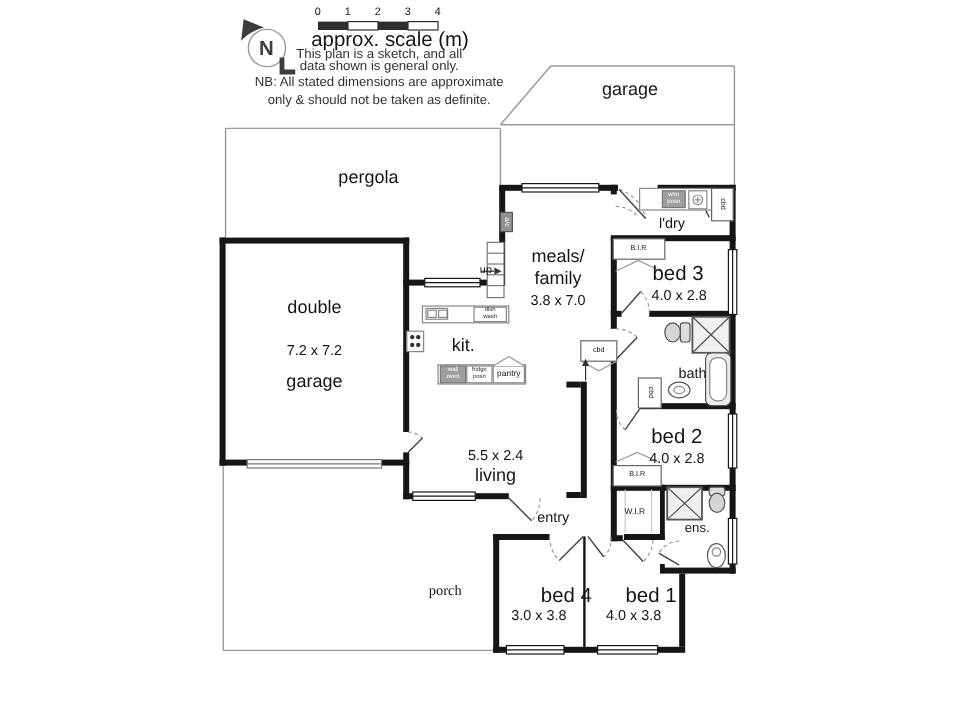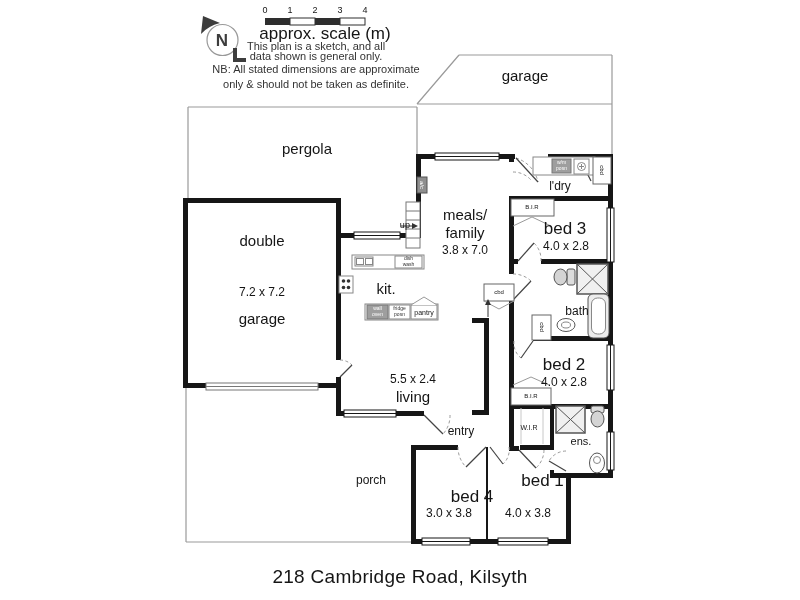--- a/index.html
+++ b/index.html
@@ -287,52 +287,51 @@
   <div class="lbl s9" style="left:340px;top:10px;">3</div>
   <div class="lbl s9" style="left:365px;top:10px;">4</div>
   <div class="lbl s13" style="left:325px;top:33px;">approx. scale (m)</div>
   <div class="lbl s8" style="left:316px;top:46px;">This plan is a sketch, and all</div>
   <div class="lbl s8" style="left:316px;top:56px;">data shown is general only.</div>
   <div class="lbl s8" style="left:316px;top:69px;">NB: All stated dimensions are approximate</div>
   <div class="lbl s8" style="left:316px;top:84px;">only &amp; should not be taken as definite.</div>
 
   <div class="lbl s15" style="left:525px;top:75px;">garage</div>
   <div class="lbl s15" style="left:307px;top:148px;">pergola</div>
-  <div class="lbl s15" style="left:262px;top:240px;">double</div>
+  <div class="lbl s15" style="left:262px;top:256px;">double</div>
   <div class="lbl s15" style="left:262px;top:274px;margin-top:44px;">garage</div>
   <div class="lbl s12" style="left:262px;top:292px;">7.2 x 7.2</div>
   <div class="lbl s15" style="left:465px;top:214px;">meals/</div>
   <div class="lbl s15" style="left:465px;top:232px;">family</div>
   <div class="lbl s12" style="left:465px;top:250px;text-align:right;">3.8 x 7.0</div>
   <div class="lbl s15" style="left:386px;top:288px;">kit.</div>
   <div class="lbl s15" style="left:413px;top:361px;margin-top:35px;">living</div>
   <div class="lbl s12" style="left:413px;top:379px;">5.5 x 2.4</div>
   <div class="lbl s12" style="left:560px;top:186px;">l'dry</div>
   <div class="lbl s17" style="left:565px;top:228px;">bed 3</div>
   <div class="lbl s12" style="left:566px;top:246px;">4.0 x 2.8</div>
   <div class="lbl s12" style="left:577px;top:311px;">bath</div>
   <div class="lbl s17" style="left:564px;top:364px;">bed 2</div>
   <div class="lbl s12" style="left:564px;top:382px;">4.0 x 2.8</div>
   <div class="lbl s7" style="left:529px;top:427px;">W.I.R</div>
   <div class="lbl s11" style="left:581px;top:441px;">ens.</div>
-  <div class="lbl s17" style="left:527px;top:480px;padding-left:31px;">bed 1</div>
+  <div class="lbl s17" style="left:527px;top:496px;padding-left:31px;">bed 1</div>
   <div class="lbl s12" style="left:528px;top:513px;">4.0 x 3.8</div>
   <div class="lbl s17" style="left:472px;top:496px;">bed 4</div>
   <div class="lbl s12" style="left:449px;top:513px;">3.0 x 3.8</div>
   <div class="lbl s12" style="left:461px;top:431px;">entry</div>
-  <div class="lbl s12" style="left:371px;top:480px;">porch</div>
+  <div class="lbl s12" style="left:371px;top:492px;font-family:Liberation Serif, serif;">porch</div>
 
   <div class="lbl s6" style="left:532px;top:207px;">B.I.R</div>
   <div class="lbl s6" style="left:531px;top:396px;">B.I.R</div>
   <div class="lbl s6" style="left:499px;top:292px;">cbd</div>
   <div class="lbl s6 vert" style="left:541.5px;top:327px;">cbd</div>
   <div class="lbl s6 vert" style="left:602px;top:170px;">cbd</div>
   <div class="lbl s9" style="left:395px;top:225px;margin-left:10px;">up</div>
   <div class="lbl s6 vert white" style="left:422px;top:185px;">a/c</div>
   <div class="lbl tiny white" style="left:561.5px;top:166px;">w/m posn</div>
   <div class="lbl tiny white" style="left:377.5px;top:312px;">wall oven</div>
   <div class="lbl tiny gray" style="left:399.5px;top:312px;">fridge posn</div>
   <div class="lbl s7" style="left:424px;top:312px;">pantry</div>
   <div class="lbl tiny gray" style="left:408.5px;top:262px;">dish wash</div>
 
-  <div class="lbl s19 addr" style="left:400px;top:576px;">218 Cambridge Road, Kilsyth</div>
 
 </div>
 
 </body></html>

